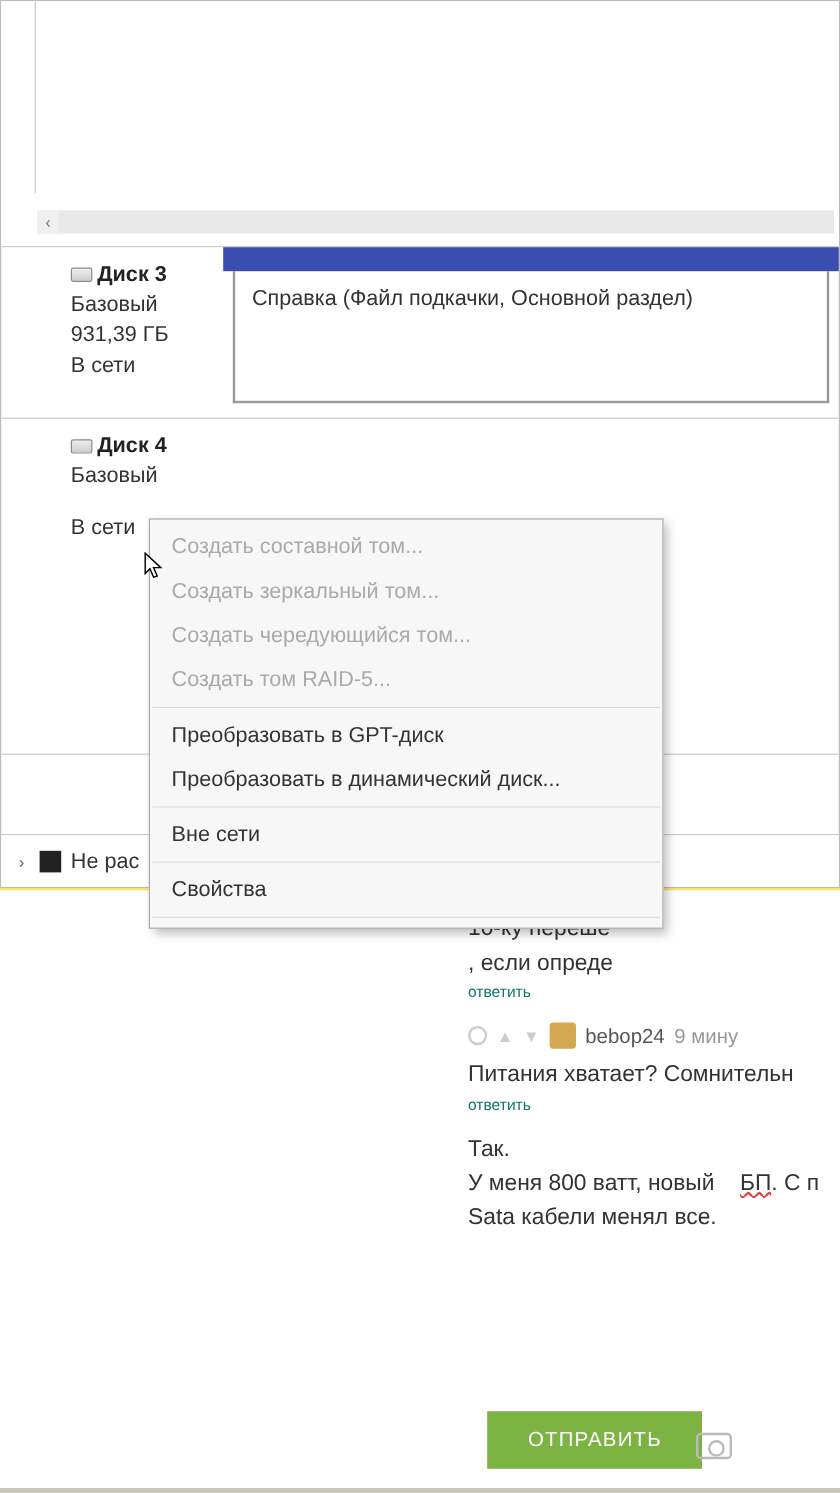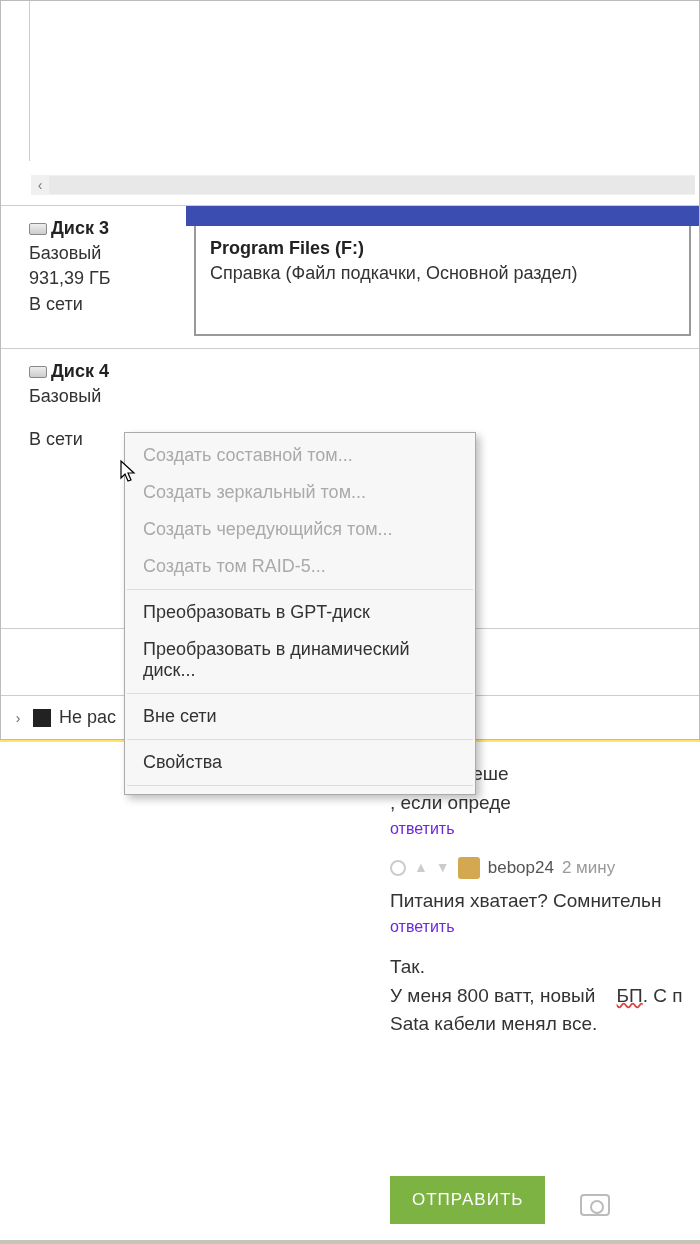--- a/index.html
+++ b/index.html
@@ -53,21 +53,21 @@
     height: 18px;
     background: #e8e8e8;
   }
   .disk-row {
     display: flex;
     border-bottom: 1px solid #ccc;
     min-height: 140px;
   }
   .disk-label-cell {
     width: 185px;
-    padding: 10px 10px 10px 28px;
+    padding: 10px 10px 10px 58px;
     line-height: 1.4;
     color: #333;
     position: relative;
   }
   .disk-icon {
     display: inline-block;
     width: 18px; height: 12px;
     border: 1px solid #888;
     background: linear-gradient(#eee,#ccc);
     border-radius: 2px;
@@ -114,21 +114,21 @@
   .legend-swatch {
     width: 18px; height: 18px;
     background: #222;
     margin: 0 8px 0 4px;
   }
   .legend-text { color: #333; }
   .context-menu {
     position: absolute;
     left: 124px;
     top: 432px;
-    width: 352px;
+    width: 429px;
     background: #f7f7f7;
     border: 1px solid #aaa;
     box-shadow: 4px 4px 8px rgba(0,0,0,0.25);
     z-index: 50;
     padding: 4px 0;
   }
   .menu-item {
     padding: 8px 18px;
     color: #333;
     font-size: 18px;
@@ -158,21 +158,21 @@
     font-size: 19px;
     color: #333;
     line-height: 1.5;
   }
   .yellow-strip {
     position: absolute;
     left: 0; top: 730px;
     width: 700px; height: 12px;
     background: #ffe26a;
   }
-  .reply-link { color: #6d28d9; font-size: 16px; }
+  .reply-link { color: #0f766e; font-size: 13px; }
   .comment-block { margin: 14px 0; }
   .comment-meta {
     display: flex; align-items: center; gap: 8px;
     color: #999; font-size: 17px;
     margin-bottom: 6px;
   }
   .clock-icon {
     width: 16px; height: 16px;
     border: 2px solid #ccc;
     border-radius: 50%;
@@ -183,24 +183,24 @@
   }
   .avatar {
     width: 22px; height: 22px;
     background: #d4a850;
     border-radius: 3px;
   }
   .username { color: #555; font-weight: 500; text-align: right; }
   .underline-red { text-decoration: underline wavy #d44; text-decoration-skip-ink: none; margin-left: 16px; }
   .send-btn {
     position: absolute;
-    left: 390px; bottom: 20px;
+    left: 406px; bottom: 20px;
     background: #7db343;
     color: #fff;
-    padding: 14px 22px;
+    padding: 14px 34px;
     font-size: 17px;
     letter-spacing: 1px;
     border: none;
   }
   .camera-icon {
     position: absolute;
     left: 580px; bottom: 28px;
     width: 30px; height: 22px;
     border: 2px solid #bbb;
     border-radius: 4px;
@@ -224,21 +224,21 @@
     <div class="reply-link">ответить</div>
   </div>
 
   <div class="comment-block">
     <div class="comment-meta">
       <span class="clock-icon"></span>
       <span class="vote-up">▲</span>
       <span class="vote-down">▼</span>
       <span class="avatar"></span>
       <span class="username">bebop24</span>
-      <span>2 мину</span>
+      <span>9 мину</span>
     </div>
     <div>Питания хватает? Сомнительн</div>
     <div class="reply-link">ответить</div>
   </div>
 
   <div class="comment-block">
     <div>Так.</div>
     <div>
       <span>У меня 800 ватт, новый </span><span class="underline-red">БП</span><span>. С п</span>
     </div>
@@ -262,21 +262,20 @@
   <div class="disk-row">
     <div class="disk-label-cell">
       <div><span class="disk-icon"></span><span class="disk-name">Диск 3</span></div>
       <div>Базовый</div>
       <div>931,39 ГБ</div>
       <div>В сети</div>
     </div>
     <div class="partition-area">
       <div class="title-bar-strip"></div>
       <div class="partition-box">
-        <div class="partition-name">Program Files  (F:)</div>
         <div>Справка (Файл подкачки, Основной раздел)</div>
       </div>
     </div>
   </div>
 
   <div class="disk-row" style="min-height:280px;">
     <div class="disk-label-cell">
       <div><span class="disk-icon"></span><span class="disk-name">Диск 4</span></div>
       <div>Базовый</div>
       <div style="height:18px;"></div>

